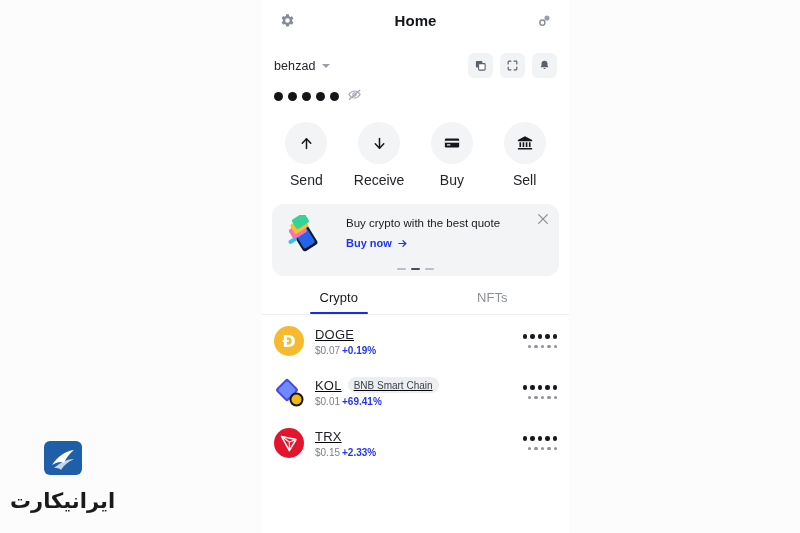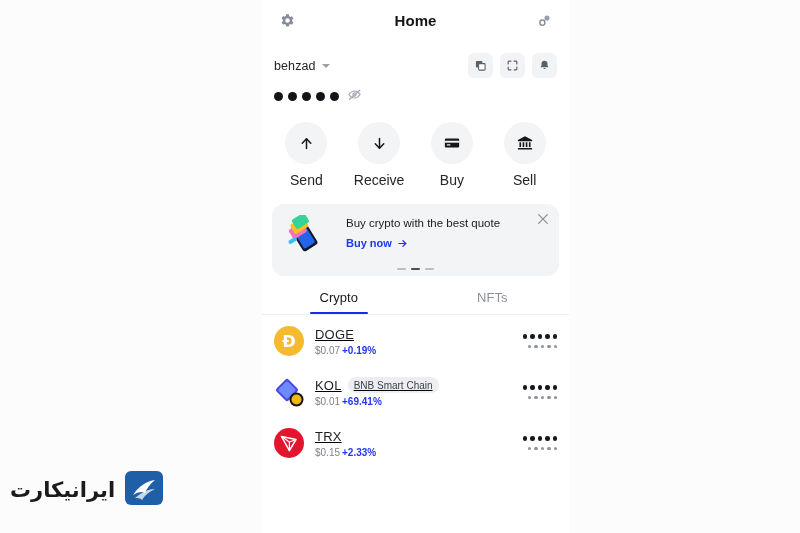--- a/index.html
+++ b/index.html
@@ -147,21 +147,21 @@
   .token-sub { margin-top: 3px; font-size: 10px; color: #7c818a; }
   .token-sub .chg { color: #2336ef; font-weight: bold; margin-left: 2px; }
   .token-right { display: flex; flex-direction: column; align-items: flex-end; gap: 6px; }
   .r-dots { display: flex; gap: 3px; }
   .r-dots i { width: 4.5px; height: 4.5px; border-radius: 50%; background: #16181c; display: block; }
   .r-dots.small i { width: 3.5px; height: 3.5px; background: #8d9299; }
 
   
   .watermark {
     position: absolute; left: 10px; bottom: 20px;
-    display: flex; align-items: center; gap: 6px; direction: rtl;
+    display: flex; align-items: center; gap: 6px; direction: rtl; flex-direction: column;
   }
   .wm-text {
     font-size: 21px; font-weight: bold; color: #1b1b1b;
     font-family: "DejaVu Sans", sans-serif;
   }
 </style>
 </head>
 <body>
 
 <div class="stage">

